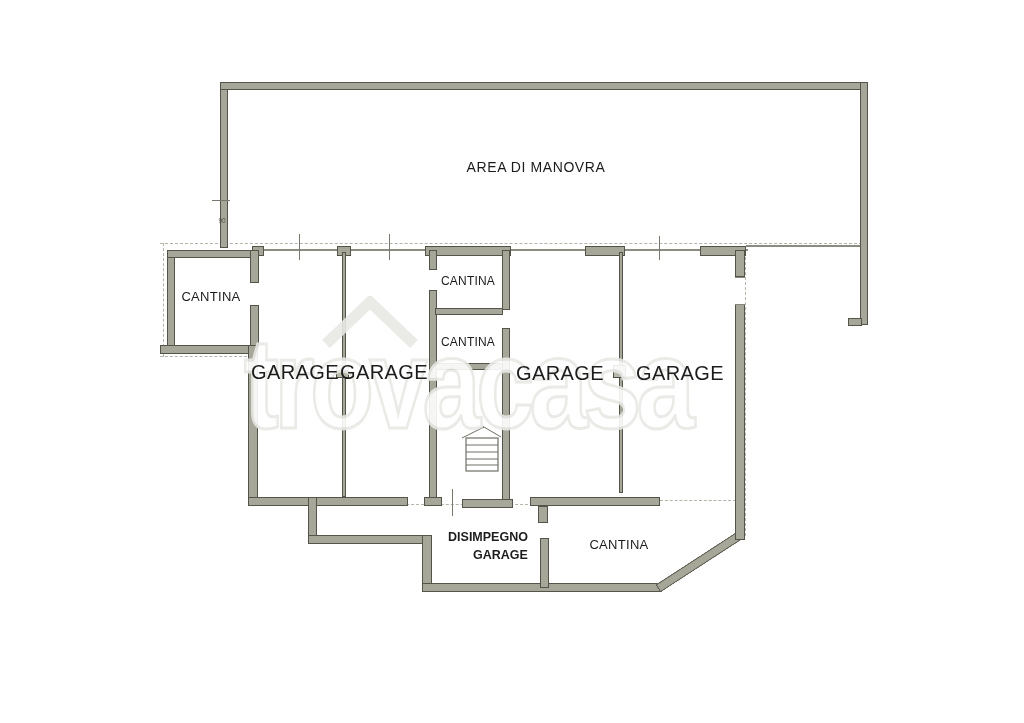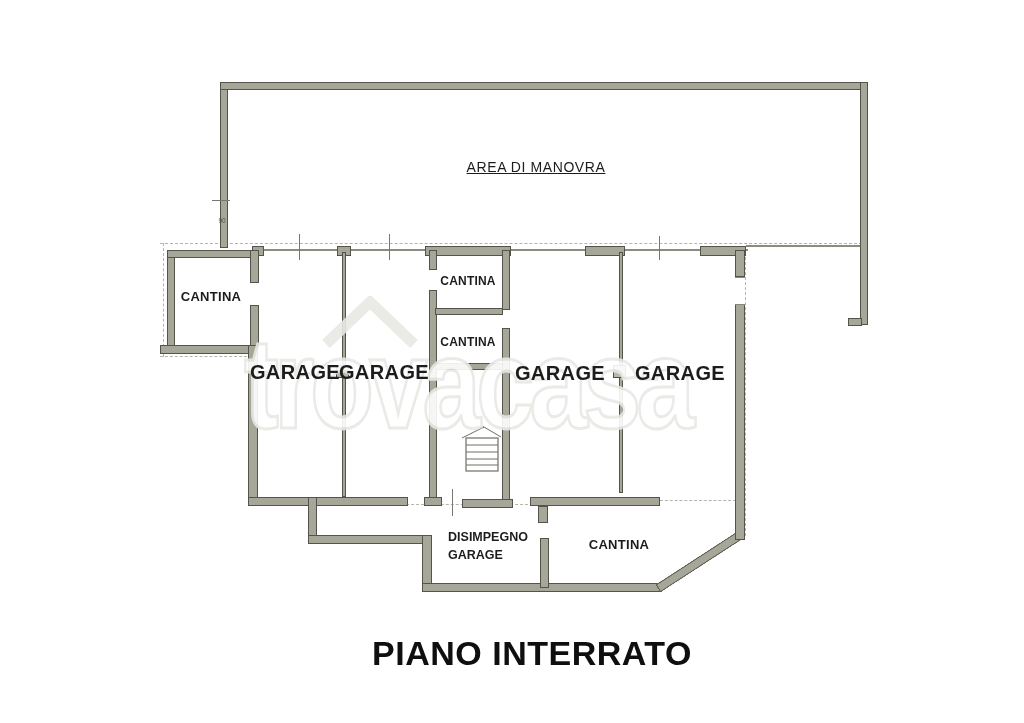--- a/index.html
+++ b/index.html
@@ -10,29 +10,29 @@
   .sq{position:absolute;background:#b9b9ac;border:1.5px solid #4d4d44;z-index:3;}
   
   .tline{position:absolute;background:var(--thin-line);z-index:1;}
   .tick{position:absolute;background:#77776e;z-index:3;}
   .btick{position:absolute;background:var(--window-tick);z-index:4;}
   .dash-h{position:absolute;height:0;border-top:1px dashed var(--dashed-line);z-index:1;}
   .dash-v{position:absolute;width:0;border-left:1px dashed var(--dashed-line);z-index:1;}
   .window{position:absolute;background:#fff;border-top:1px solid #88887e;border-bottom:1px solid #88887e;z-index:3;}
   
   .lbl{position:absolute;transform:translate(-50%,-50%);white-space:nowrap;color:var(--label-color);
-       font-weight:bold;z-index:6;}
+       font-weight:normal;z-index:6;}
   .lbl.small{font-size:12px;letter-spacing:.2px;}
   .lbl.med{font-size:13px;letter-spacing:.3px;}
   .lbl.big{font-size:20px;letter-spacing:.4px;}
-  .lbl.area{font-size:14px;font-weight:500;letter-spacing:.6px;text-decoration:underline;}
+  .lbl.area{font-size:14px;font-weight:500;letter-spacing:.6px;}
   .lbl.dim{font-size:6.5px;font-weight:normal;color:#55554c;letter-spacing:0;}
   .title{position:absolute;transform:translateX(-50%);white-space:nowrap;color:#0f0f0f;
          font-size:34px;font-weight:bold;letter-spacing:.5px;z-index:6;}
-  .disimpegno{position:absolute;transform:translate(-50%,-50%);text-align:left;color:var(--label-color);
+  .disimpegno{position:absolute;transform:translate(-50%,-50%);text-align:right;color:var(--label-color);
          font-weight:bold;font-size:12.5px;line-height:18px;white-space:nowrap;z-index:6;}
   
   .wm{position:absolute;left:244px;top:320px;z-index:5;font-size:128px;line-height:128px;font-weight:bold;
       letter-spacing:-6px;color:#ffffff;-webkit-text-stroke:3px var(--watermark-color);
       transform:scaleX(0.82);transform-origin:left top;opacity:.9;pointer-events:none;}
   .wm-roof{position:absolute;left:320px;top:296px;z-index:5;opacity:.9;pointer-events:none;}
   .stairs-svg{position:absolute;left:458px;top:424px;z-index:3;}
 </style>
 </head>
 <body>
@@ -132,15 +132,14 @@
   <div class="lbl small" style="left:468px;top:342px;">CANTINA</div>
   <div class="lbl big" style="left:560px;top:373px;">GARAGE</div>
   <div class="lbl big" style="left:680px;top:373px;">GARAGE</div>
   <div class="disimpegno" style="left:488px;top:546px;">
     <div>DISIMPEGNO</div>
     <div>GARAGE</div>
   </div>
   <div class="lbl med" style="left:619px;top:544px;">CANTINA</div>
   <div class="lbl dim" style="left:222px;top:220px;">90</div>
 
-  <div class="title" style="left:532px;top:634px;">PIANO INTERRATO</div>
 
 </div>
 
 </body></html>

